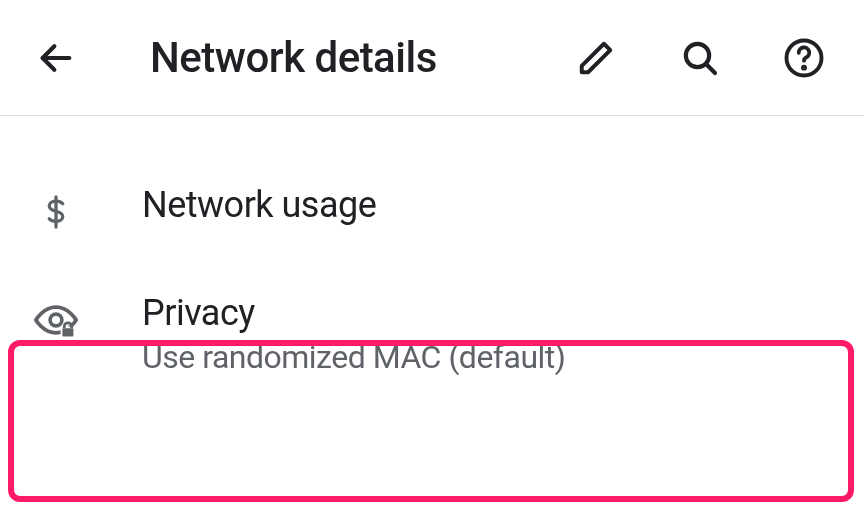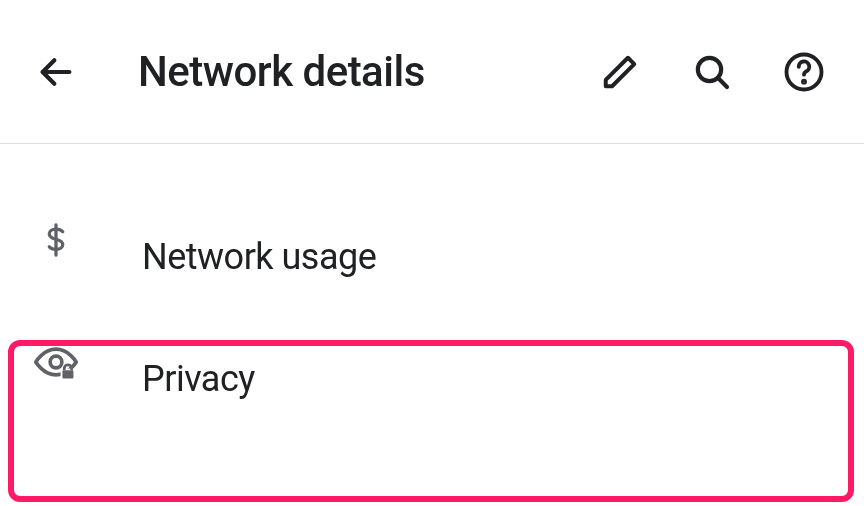--- a/index.html
+++ b/index.html
@@ -8,22 +8,22 @@
       background: #fff;
       width: 864px;
       height: 506px;
       overflow: hidden;
     }
     .header {
       display: flex;
       align-items: center;
       padding: 24px 32px;
       border-bottom: 1px solid #e0e0e0;
-      gap: 8px;
-      height: 144px;
+      gap: 20px;
+      height: 116px;
     }
     .back-btn {
       width: 48px;
       height: 48px;
       display: flex;
       align-items: center;
       justify-content: center;
       cursor: pointer;
     }
     .title {
@@ -60,21 +60,20 @@
       justify-content: center;
       flex-shrink: 0;
       color: #5f6368;
       margin-top: 4px;
     }
     .list-item-text {
       margin-left: 62px;
       display: flex;
       flex-direction: column;
       gap: 4px;
-      margin-top: 24px;
     }
     .list-item-title {
       font-size: 36px;
       color: #202124;
       font-weight: 400;
       letter-spacing: -0.5px;
     }
     .list-item-subtitle {
       font-size: 32px;
       color: #5f6368;
@@ -143,18 +142,19 @@
         <path d="M1 12s4-7 11-7 11 7 11 7-4 7-11 7S1 12 1 12z" fill="none" stroke="#5f6368" stroke-width="2" stroke-linecap="round" stroke-linejoin="round"></path>
         <circle cx="12" cy="12" r="3.2" fill="none" stroke="#5f6368" stroke-width="2"></circle>
         <g transform="translate(15,14)">
           <rect x="0" y="2" width="7" height="5.5" rx="1" fill="#5f6368" stroke="#fff" stroke-width="1"></rect>
           <path d="M1.5 2.5 V1.5 a2 2 0 0 1 4 0 V2.5" fill="none" stroke="#5f6368" stroke-width="1.5"></path>
         </g>
       </svg>
     </div>
     <div class="list-item-text">
       <div class="list-item-title">Privacy</div>
+      <div class="list-item-subtitle">Use randomized MAC (default)</div>
     </div>
   </div>
 
 </div>
 
 <div class="highlight"></div>
 
 </body></html>

